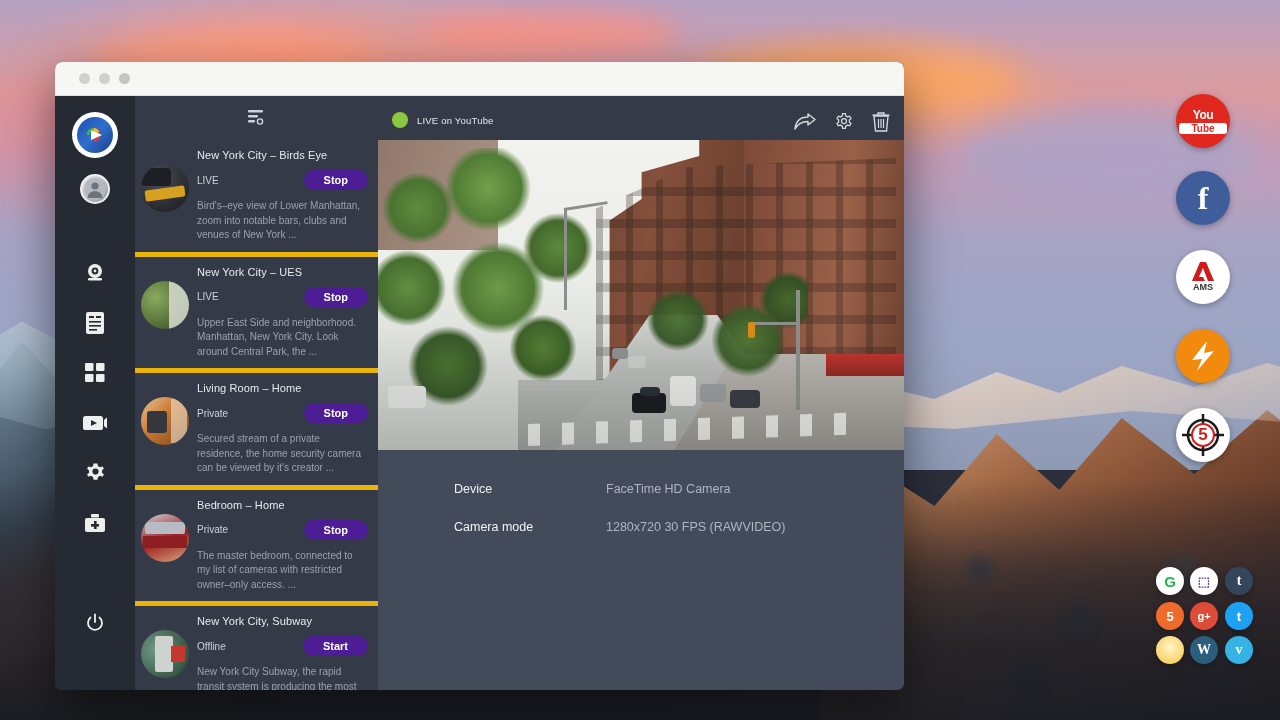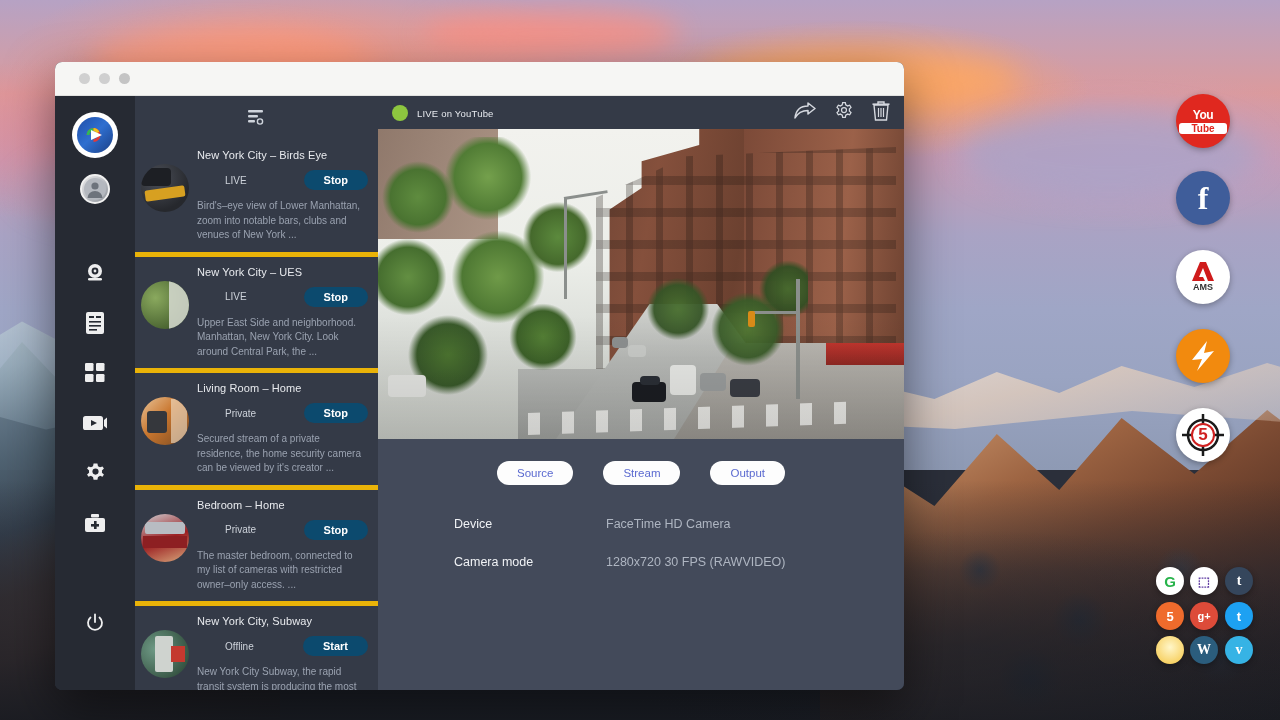--- a/index.html
+++ b/index.html
@@ -141,37 +141,37 @@
     display:flex; padding:7px 10px 9px 6px; gap:8px;
     border-bottom:5px solid #eab308; cursor:pointer;
   }
   .cam-thumb {
     width:48px; height:48px; border-radius:50%; flex:0 0 48px;
     margin-top:17px; overflow:hidden; position:relative;
     background:#555b66;
   }
   .cam-info { flex:1; min-width:0; }
   .cam-title { font-size:11px; color:#e8eaee; margin:2px 0 9px; letter-spacing:.1px; }
-  .cam-row2 { display:flex; align-items:center; justify-content:space-between; margin-bottom:9px;margin-left:28px; }
+  .cam-row2 { display:flex; align-items:center; justify-content:space-between; margin-bottom:9px; }
   .cam-state { font-size:10px; color:#cdd2da; }
   .cam-btn {
-    background:#0c4a6e; color:#fff; border:none; border-radius:11px;
+    background:#4c1d95; color:#fff; border:none; border-radius:11px;
     font-size:11px; font-weight:bold; padding:4px 20px; cursor:pointer;
     font-family:"Liberation Sans", sans-serif;
   }
   .cam-desc { font-size:10px; line-height:1.45; color:#9aa2b0; }
   .add-cam {
     display:flex; align-items:center; justify-content:center; gap:9px;
     padding:22px 0 0; cursor:pointer;
   }
 
   
   .main-col { flex:1; background:#434a5a; display:flex; flex-direction:column; }
   .main-top {
-    height:33px; display:flex; align-items:flex-end; padding:8px 14px;
+    height:44px; display:flex; align-items:flex-start; padding:16px 14px;
     gap:8px; background:#343a47;
   }
   .live-chip { display:flex; align-items:center; gap:9px; flex:1; }
   .live-dot { width:16px; height:16px; border-radius:50%; background:#8dc63f; }
   .live-text { font-size:9.5px; color:#e6e9ee; letter-spacing:.2px; }
   .top-icons { display:flex; gap:18px; align-items:center; }
   .top-icon { cursor:pointer; opacity:.92; }
 
   .video-wrap {
     height:310px; margin:0; position:relative; overflow:hidden;
@@ -590,25 +590,20 @@
         <div class="v-car" style="left:250px; top:216px; width:18px; height:12px; background:#c9cbc8;"></div>
 
         <div class="v-lamp" style="left:186px; top:70px;  width:3px; height:100px;"></div>
         <div class="v-lamp" style="left:186px; top:68px;  width:44px; height:3px; transform:rotate(-9deg); transform-origin:left;"></div>
         <div class="v-lamp" style="left:418px; top:150px; width:4px; height:120px;"></div>
         <div class="v-lamp" style="left:374px; top:182px; width:48px; height:3px;"></div>
         <div style="position:absolute; left:370px; top:182px; width:7px; height:16px; background:#d98b18; border-radius:2px;"></div>
         <div class="v-shadow"></div>
       </div>
 
-      <div class="tabs-row">
-        <button class="pill">Source</button>
-        <button class="pill">Stream</button>
-        <button class="pill">Output</button>
-      </div>
 
       <div class="info-table">
         <div class="info-row">
           <div class="info-key">Device</div>
           <div class="info-val">FaceTime HD Camera</div>
         </div>
         <div class="info-row">
           <div class="info-key">Camera mode</div>
           <div class="info-val">1280x720 30 FPS (RAWVIDEO)</div>
         </div>

